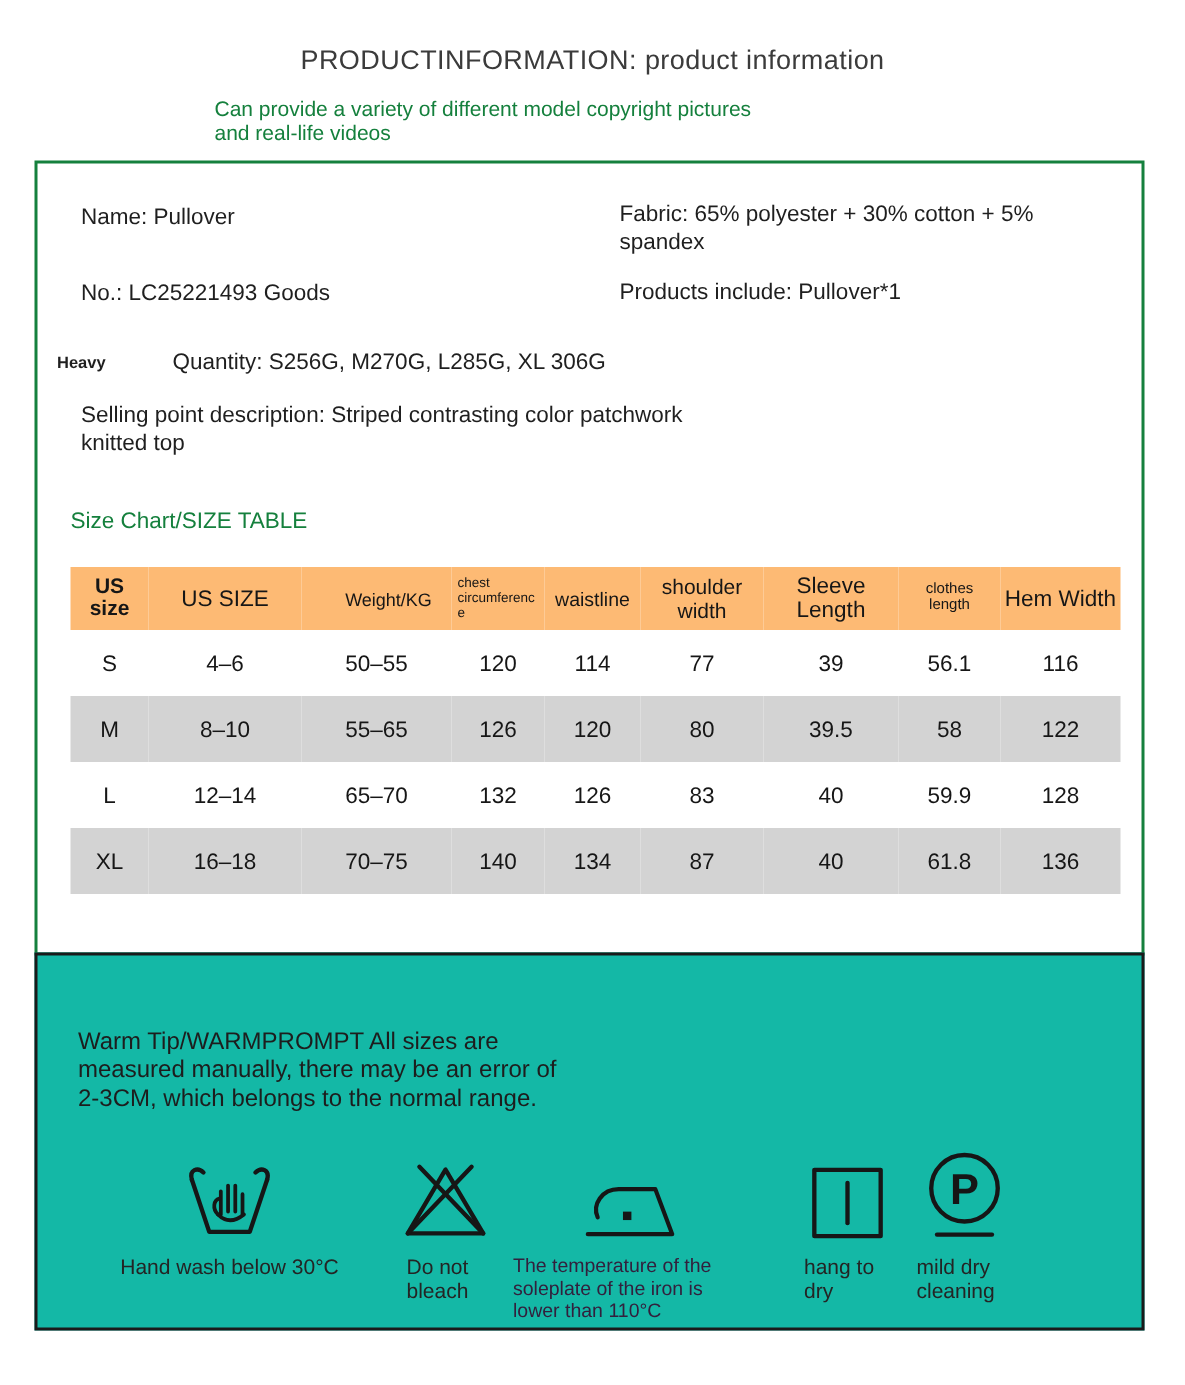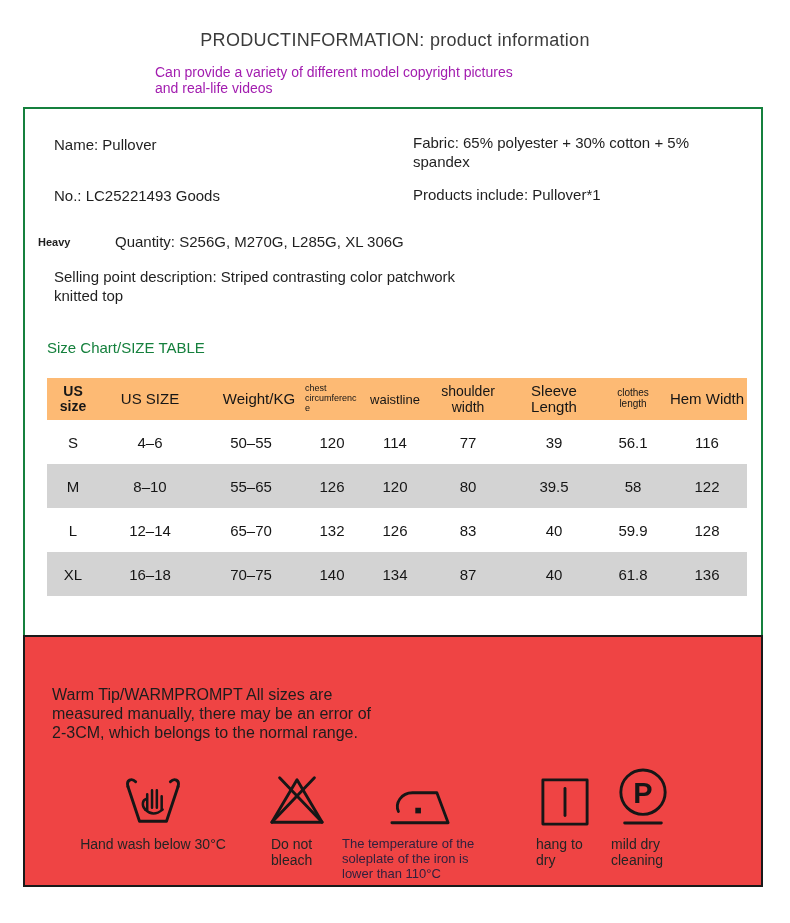--- a/index.html
+++ b/index.html
@@ -9,30 +9,30 @@
     color:#222;
     -webkit-font-smoothing:antialiased;
   }
   .abs{position:absolute;}
   
   .page-title{
     top:30px;left:0;width:790px;text-align:center;
     font-size:18px;letter-spacing:.3px;color:#3b3b3b;font-weight:500;
   }
   .subtitle{
-    top:64px;left:155px;font-size:14px;line-height:16px;color:#a21caf;
+    top:64px;left:143px;font-size:14px;line-height:16px;color:#15803d;
   }
   
   .info-box{
     left:23px;top:107px;width:740px;height:530px;
     border:2px solid #15803d;box-sizing:border-box;background:#fff;
   }
   .tip-box{
     left:23px;top:635px;width:740px;height:252px;
-    border:2px solid #1a1a1a;box-sizing:border-box;background:#ef4444;
+    border:2px solid #1a1a1a;box-sizing:border-box;background:#14b8a6;
   }
   .info-box .abs,.tip-box .abs{position:absolute;}
   .f15{font-size:15px;line-height:19px;color:#1f1f1f;}
   .heavy{font-size:11px;color:#1f1f1f;}
   .sizechart-heading{font-size:15px;color:#15803d;}
   
   table.size-table{
     border-collapse:collapse;table-layout:fixed;width:700px;
   }
   table.size-table td,table.size-table th{
@@ -92,21 +92,21 @@
           <col style="width:64px">
           <col style="width:82px">
         <col style="width:90px">
           <col style="width:68px">
           <col style="width:80px">
       </colgroup>
       <tbody>
           <tr class="t-head">
         <th><span class="h-first">US size</span></th>
         <th class="h-main"><span style="font-size:15px;">US SIZE</span></th>
-        <th class="h-main"><span style="font-size:15px;margin-left:16px;">Weight/KG</span></th>
+        <th class="h-main"><span style="font-size:12px;margin-left:16px;">Weight/KG</span></th>
         <th><span class="h-tiny">chest circumference</span></th>
         <th class="h-waist"><span>waistline</span></th>
         <th class="h-main"><span class="h-wrap60">shoulder width</span></th>
         <th class="h-main"><span class="h-wrap55">Sleeve Length</span></th>
         <th><span class="h-small">clothes length</span></th>
         <th class="h-main"><span style="font-size:15px;">Hem Width</span></th>
       </tr>
       <tr class="t-row">
         <td>S</td>
         <td>4–6</td>

